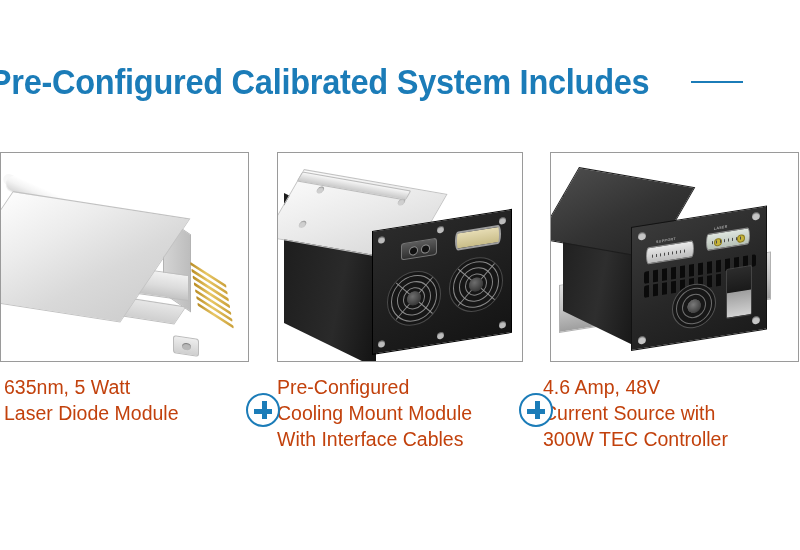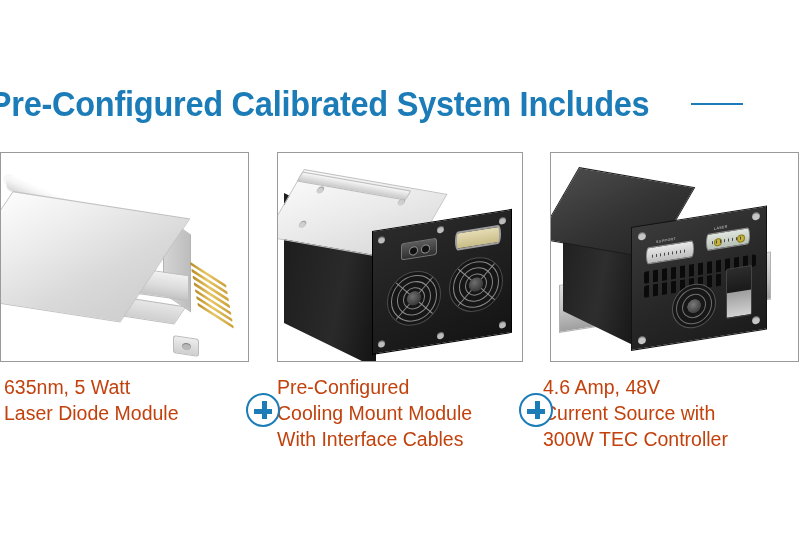--- a/index.html
+++ b/index.html
@@ -12,21 +12,21 @@
     height: 550px;
     overflow: hidden;
     font-family: "Liberation Sans", sans-serif;
     -webkit-font-smoothing: antialiased;
   }
 
   
   .header {
     position: absolute;
     left: 0;
-    top: 74px;
+    top: 52px;
     width: 640px;
     height: 60px;
     display: flex;
     align-items: center;
     justify-content: center;
   }
   .rule {
     position: relative;
     width: 52px;
     height: 30px;

